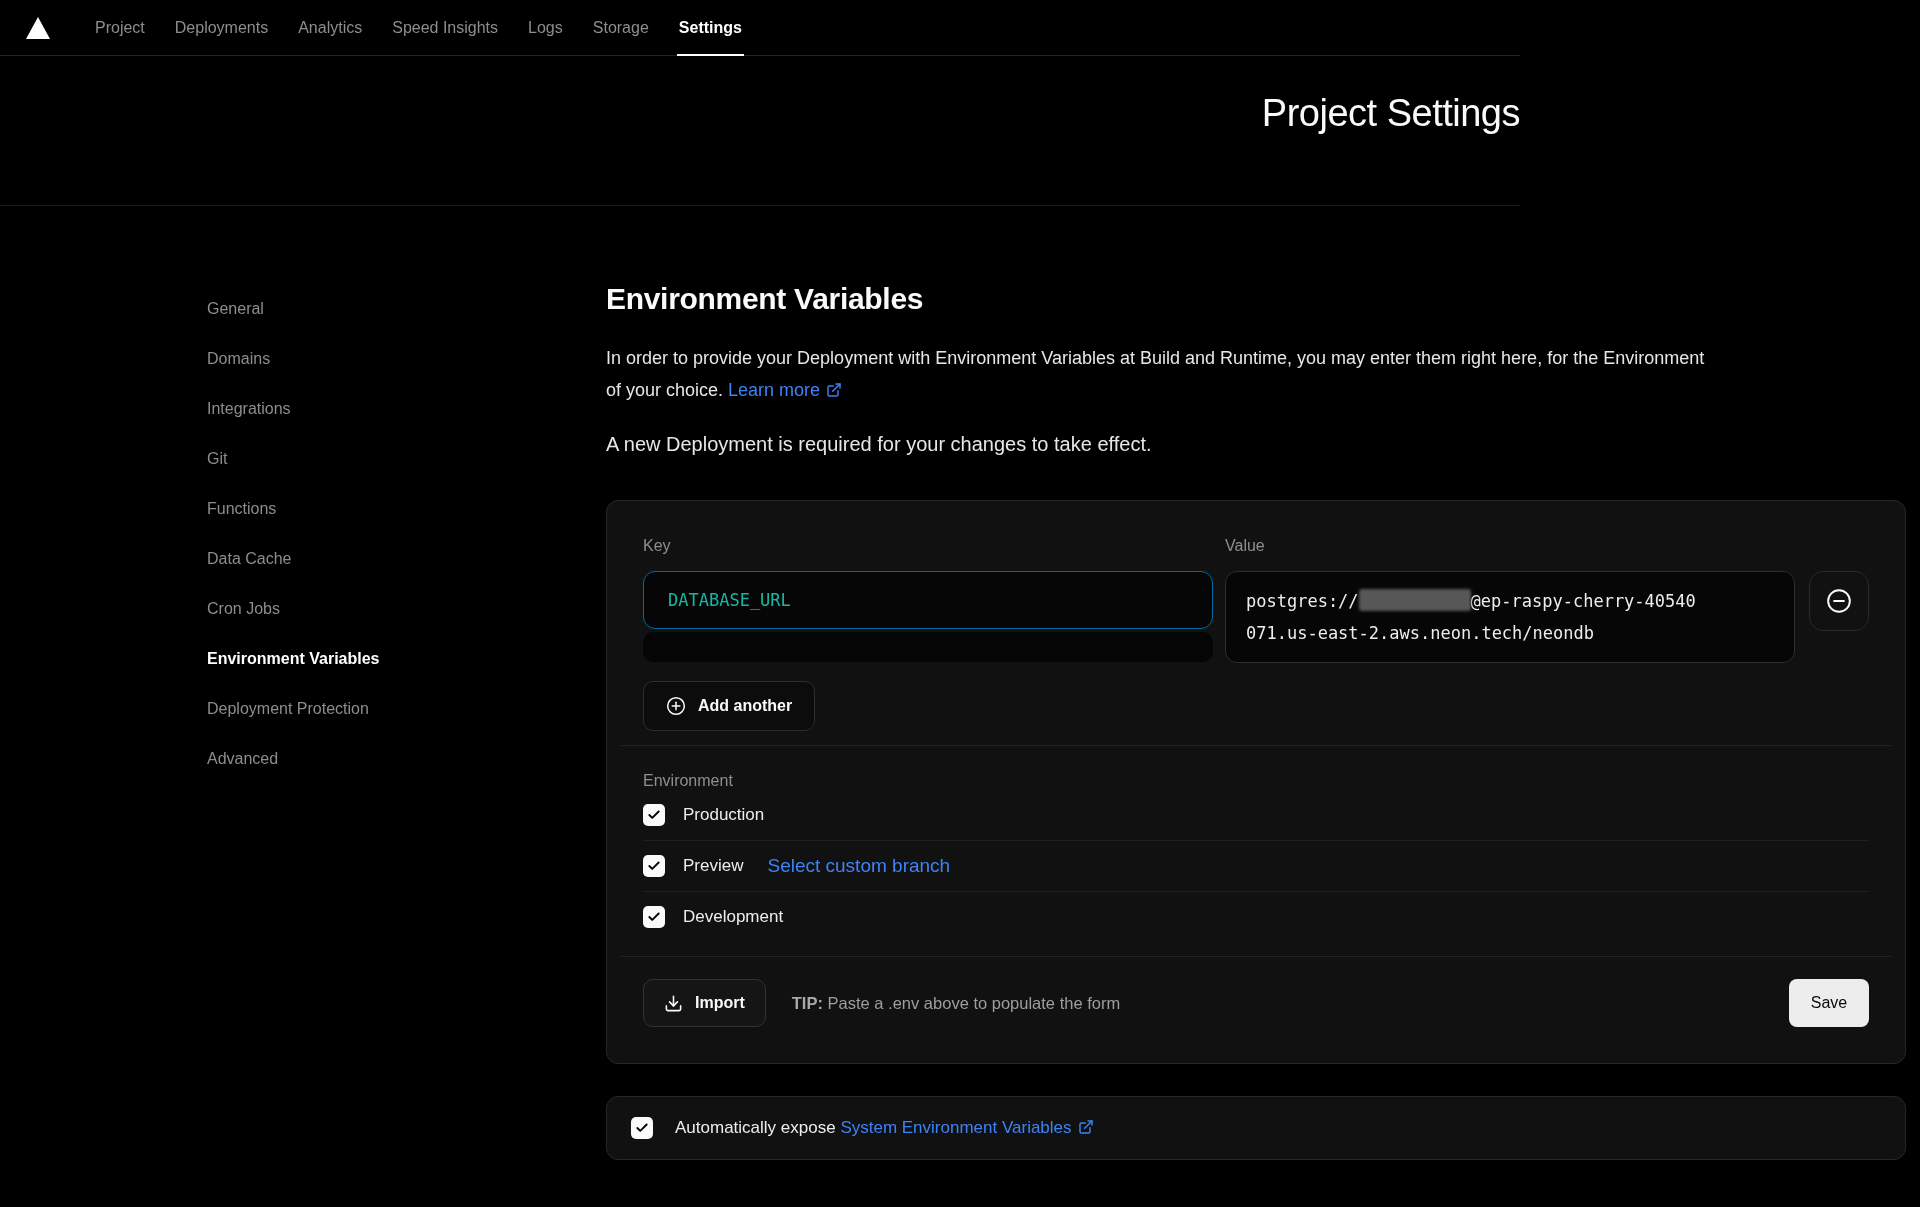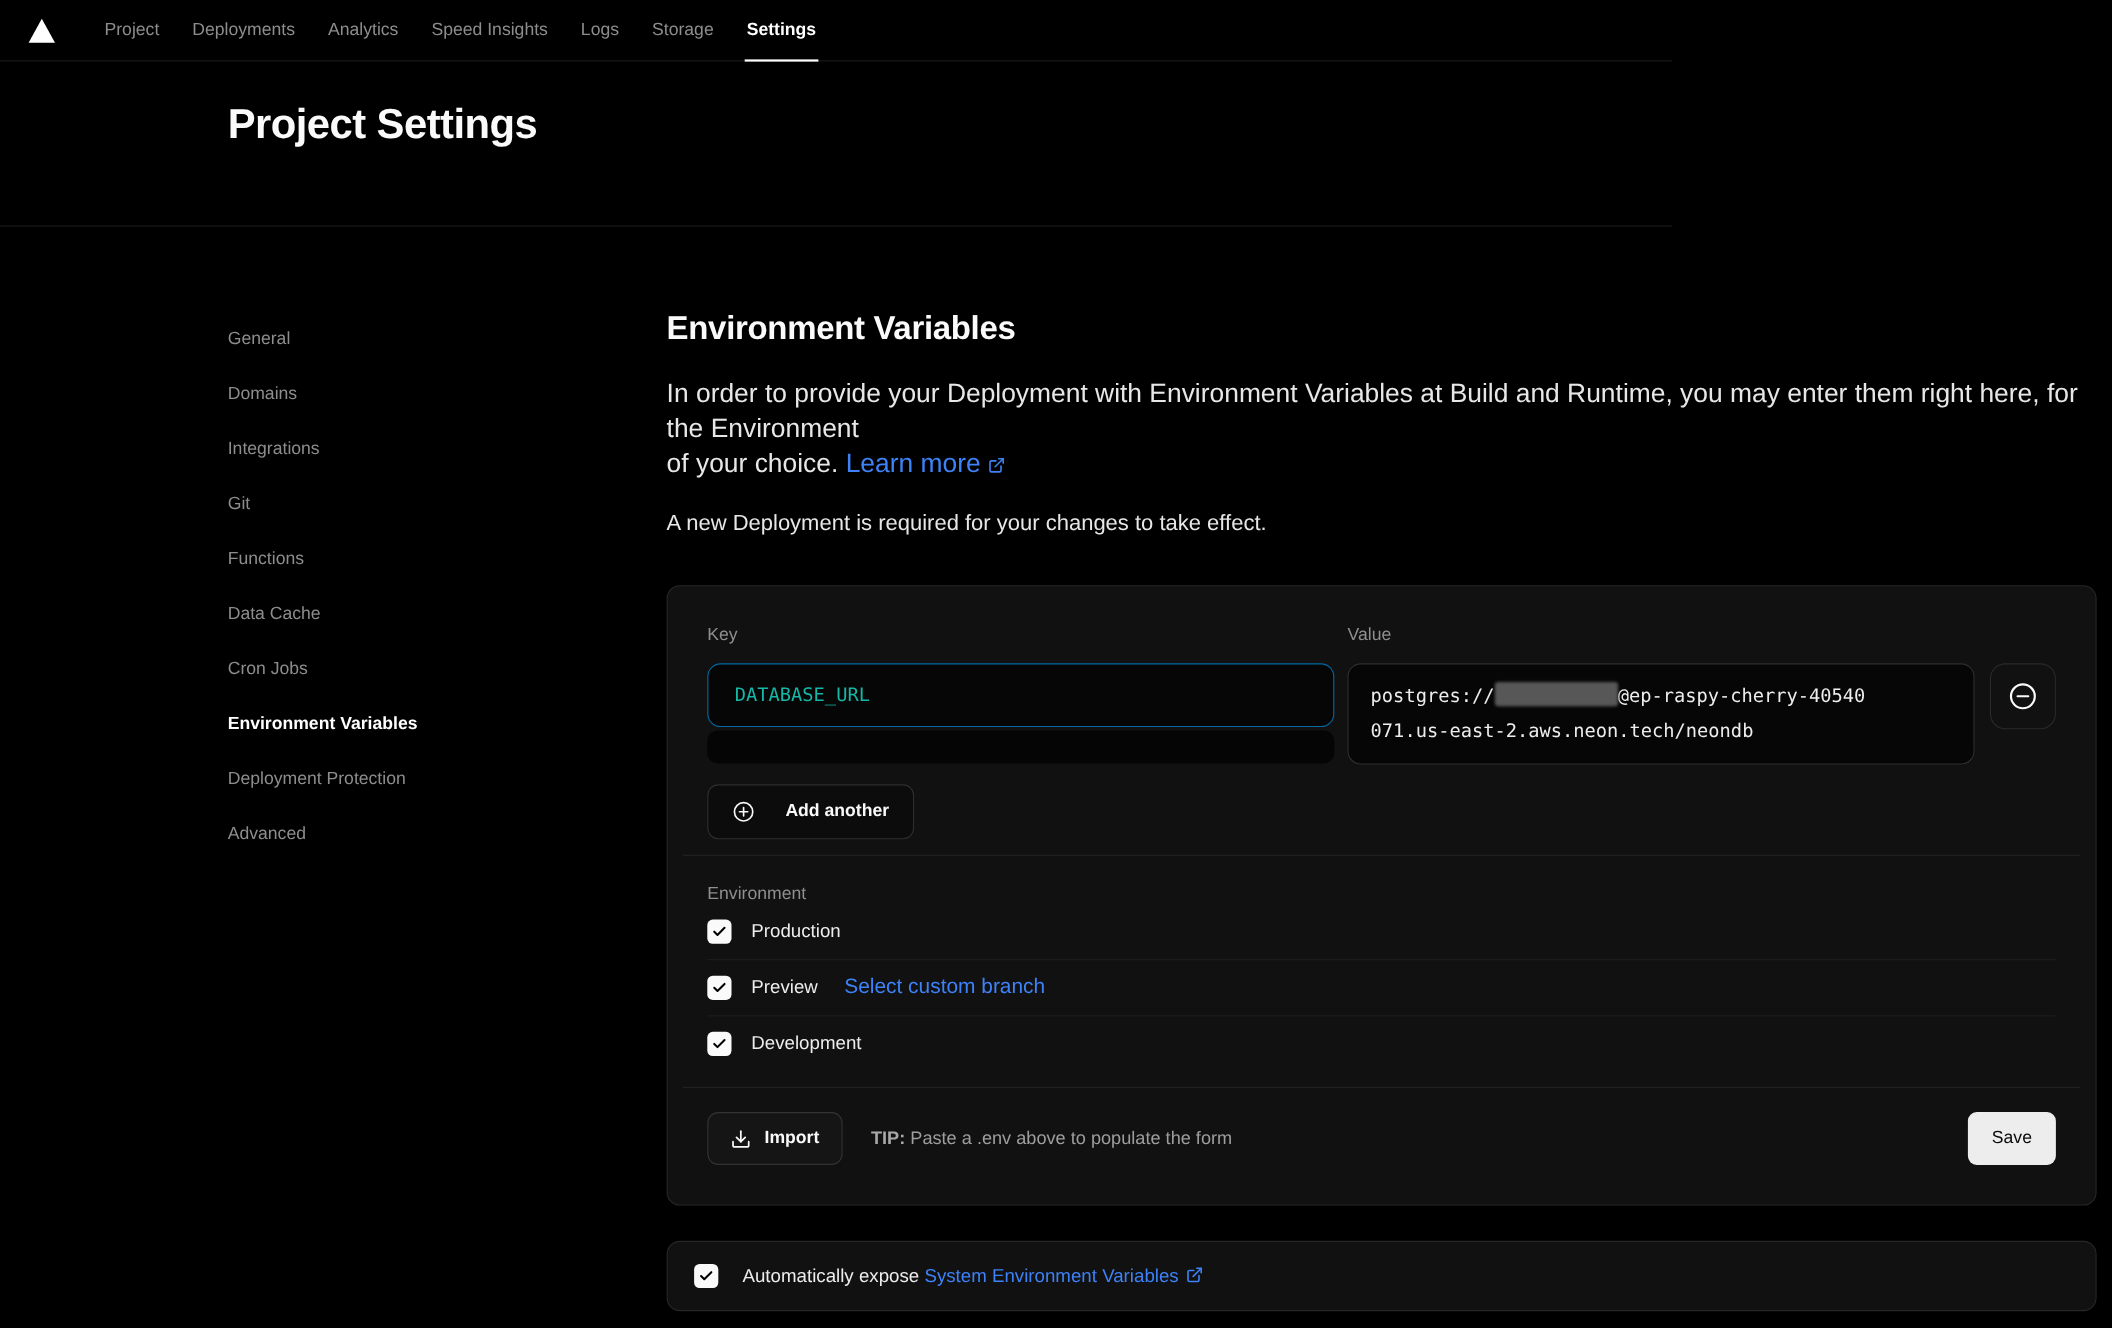--- a/index.html
+++ b/index.html
@@ -27,35 +27,35 @@
   .nav-item.active::after {
     content:""; position:absolute; left:13px; right:13px; bottom:-1px;
     height:2px; background:#fff;
   }
 
   
   .page-header {
     height:150px; background:#000; border-bottom:1px solid #1b1b1b;
     padding:36px 0 0 207px;
   }
-  .page-header h1 { font-size:38px; font-weight:700; color:#fafafa; letter-spacing:-0.5px; }
+  .page-header h1 { font-size:38px; font-weight:400; color:#fafafa; letter-spacing:-0.5px;text-align:right; }
 
   
   .body-row { display:flex; padding:0 44px 0 207px; }
 
   .sidebar { width:399px; flex:0 0 399px; padding-top:78px; }
   .side-item {
     height:50px; display:flex; align-items:center; font-size:16px;
     color:#8d8d8d; cursor:pointer;
   }
   .side-item.active { color:#fff; font-weight:600; }
 
   .main { flex:1; padding-top:76px; }
   .main h2 { font-size:30px; font-weight:700; color:#fafafa; margin-bottom:26px; letter-spacing:-0.3px; }
-  .intro { font-size:24px; line-height:32px; color:#e7e7e7; }
+  .intro { font-size:18px; line-height:32px; color:#e7e7e7; }
   .link { color:#3d82f7; text-decoration:none; cursor:pointer; }
   .ext-icon { width:16px; height:16px; margin-left:6px; vertical-align:-2px; }
   .note { margin-top:22px; font-size:20px; line-height:32px; color:#e7e7e7; }
 
   
   .card {
     background:#111; border:1px solid #272727; border-radius:12px;
   }
   .form-card { margin-top:40px; padding:36px; }
 
@@ -83,21 +83,21 @@
   }
   .minus-btn {
     width:60px; height:60px; margin-left:14px; background:transparent;
     border:1px solid #2a2a2a; border-radius:14px; display:flex;
     align-items:center; justify-content:center; cursor:pointer; color:#fafafa;
   }
   .minus-btn svg { width:26px; height:26px; }
 
   .add-btn {
     margin-top:18px; height:50px; padding:0 22px; display:inline-flex;
-    align-items:center; gap:28px; background:#0c0c0c; border:1px solid #2e2e2e;
+    align-items:center; gap:12px; background:#0c0c0c; border:1px solid #2e2e2e;
     border-radius:10px; color:#fafafa; font-family:"Liberation Sans", sans-serif;
     font-size:16px; font-weight:600; cursor:pointer;
   }
   .add-btn svg { width:20px; height:20px; }
 
   .hr { height:1px; background:#232323; }
   .hr.full { margin:14px -22px 0 -22px; }
   .row-hr { height:1px; background:#1f1f1f; }
 
   .env-label { margin-top:26px; font-size:16px; color:#8f8f8f; }

